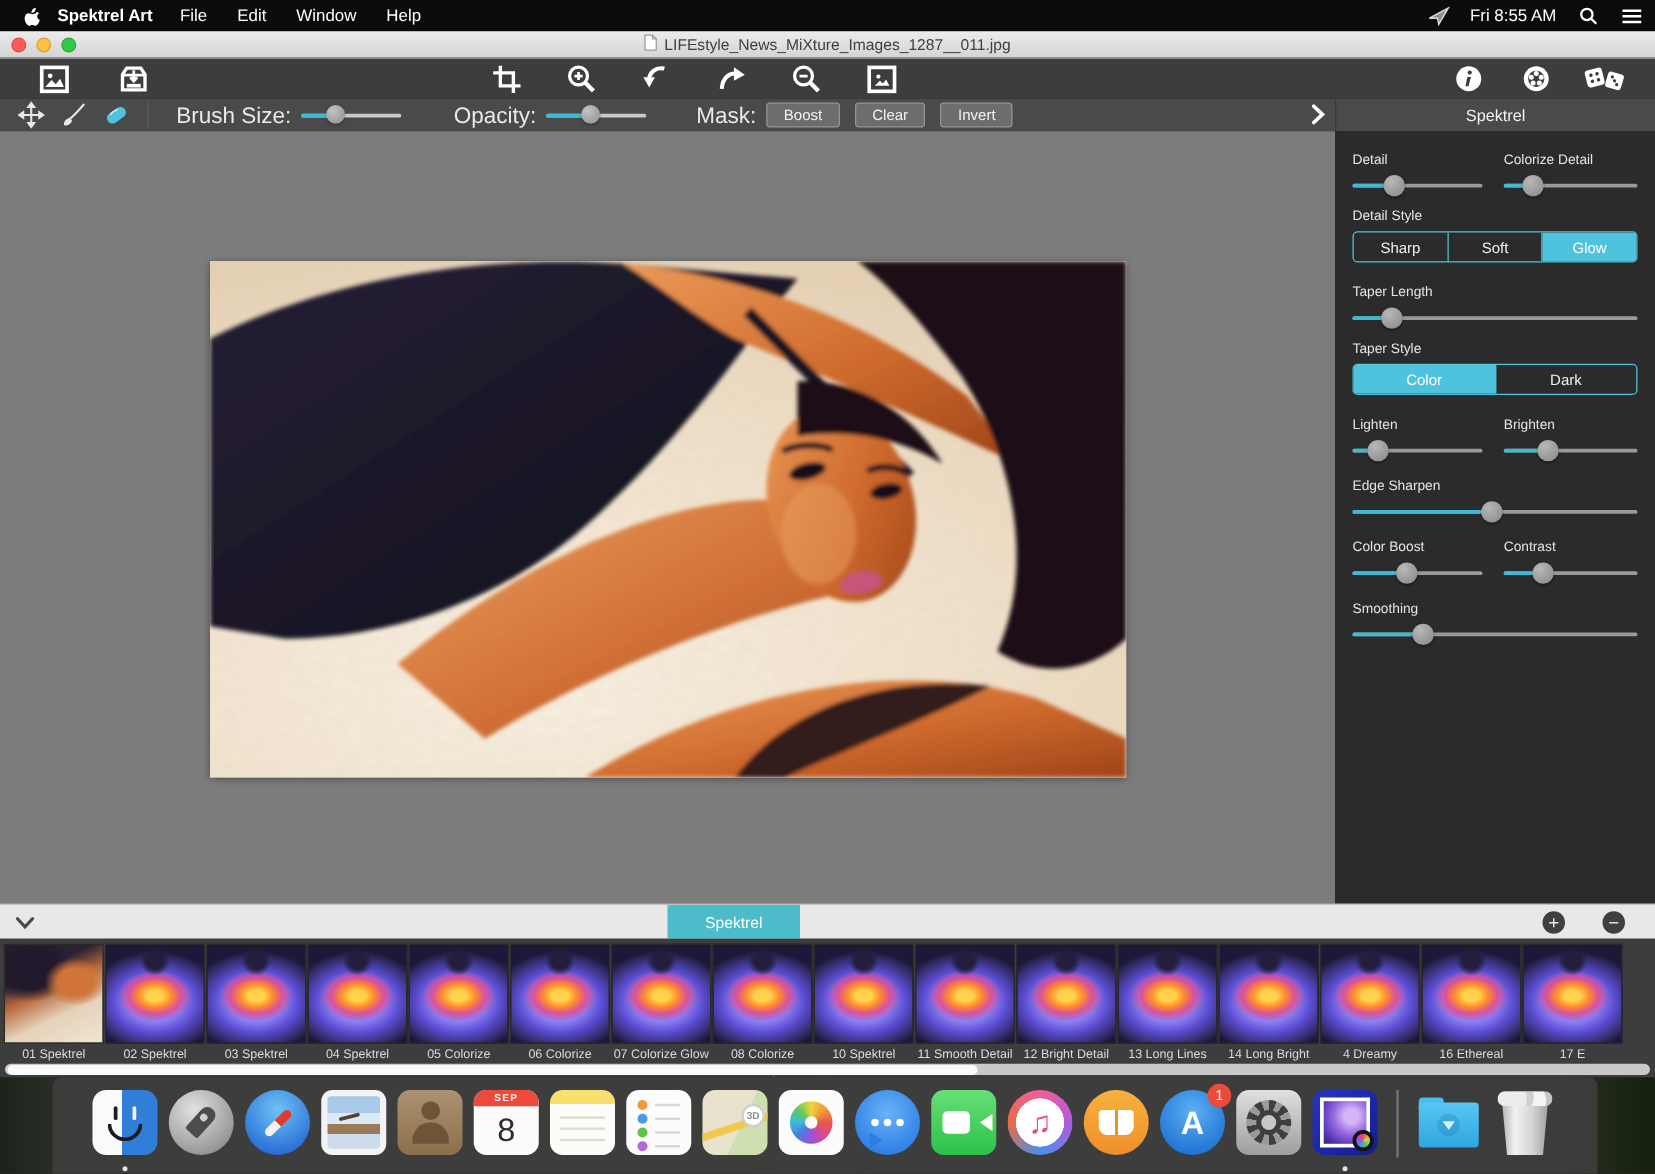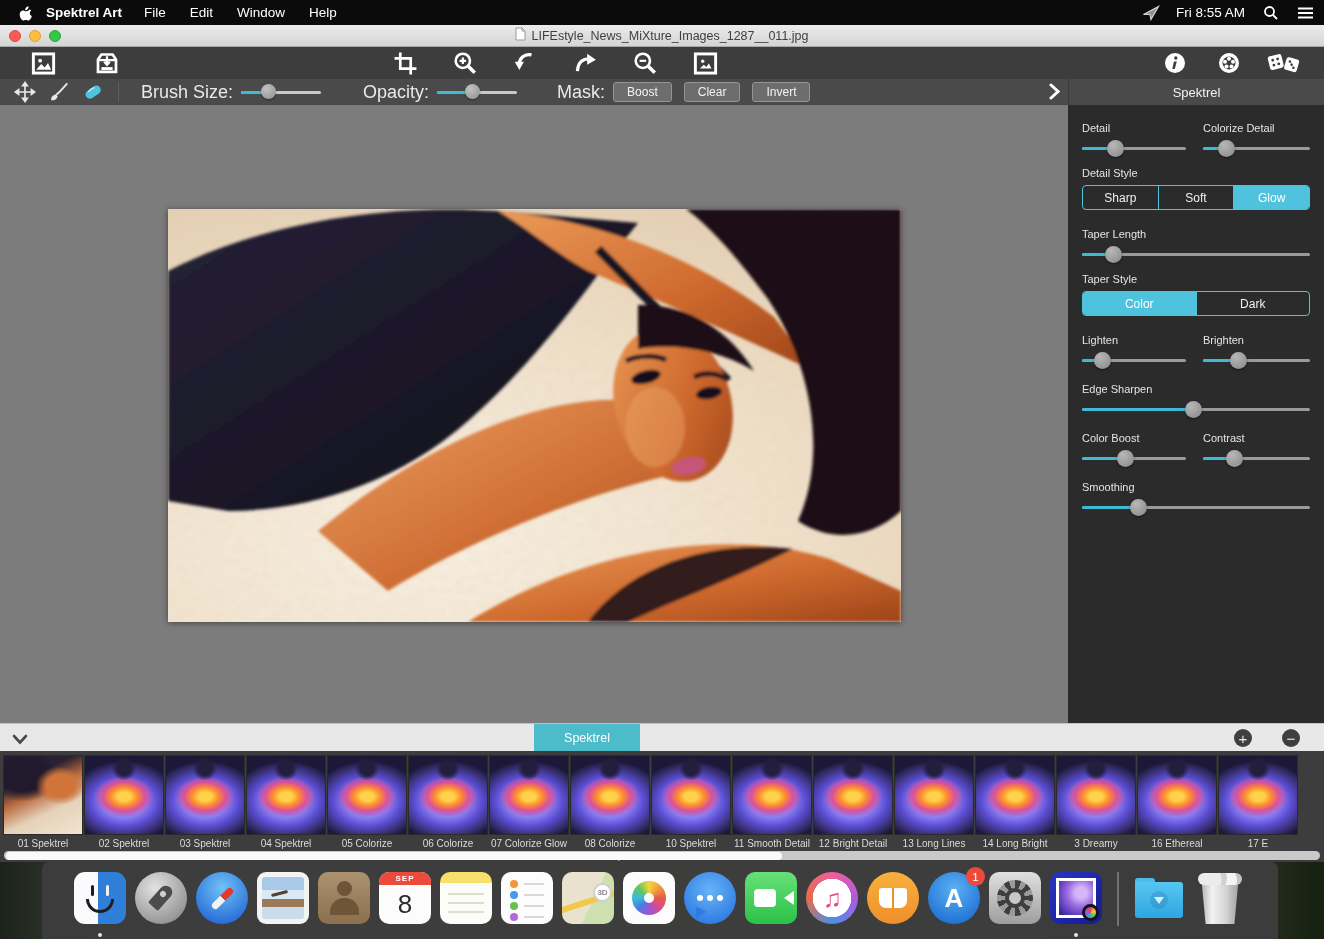--- a/index.html
+++ b/index.html
@@ -620,21 +620,21 @@
       <div class="preset">
         <div class="pimg thumb-lotus"></div>
         <div class="plabel">13 Long Lines</div>
       </div>
       <div class="preset">
         <div class="pimg thumb-lotus"></div>
         <div class="plabel">14 Long Bright</div>
       </div>
       <div class="preset">
         <div class="pimg thumb-lotus"></div>
-        <div class="plabel">3 Dreamy</div>
+        <div class="plabel">4 Dreamy</div>
       </div>
       <div class="preset">
         <div class="pimg thumb-lotus"></div>
         <div class="plabel">16 Ethereal</div>
       </div>
       <div class="preset">
         <div class="pimg thumb-lotus"></div>
         <div class="plabel">17 E</div>
       </div>
     </div>

